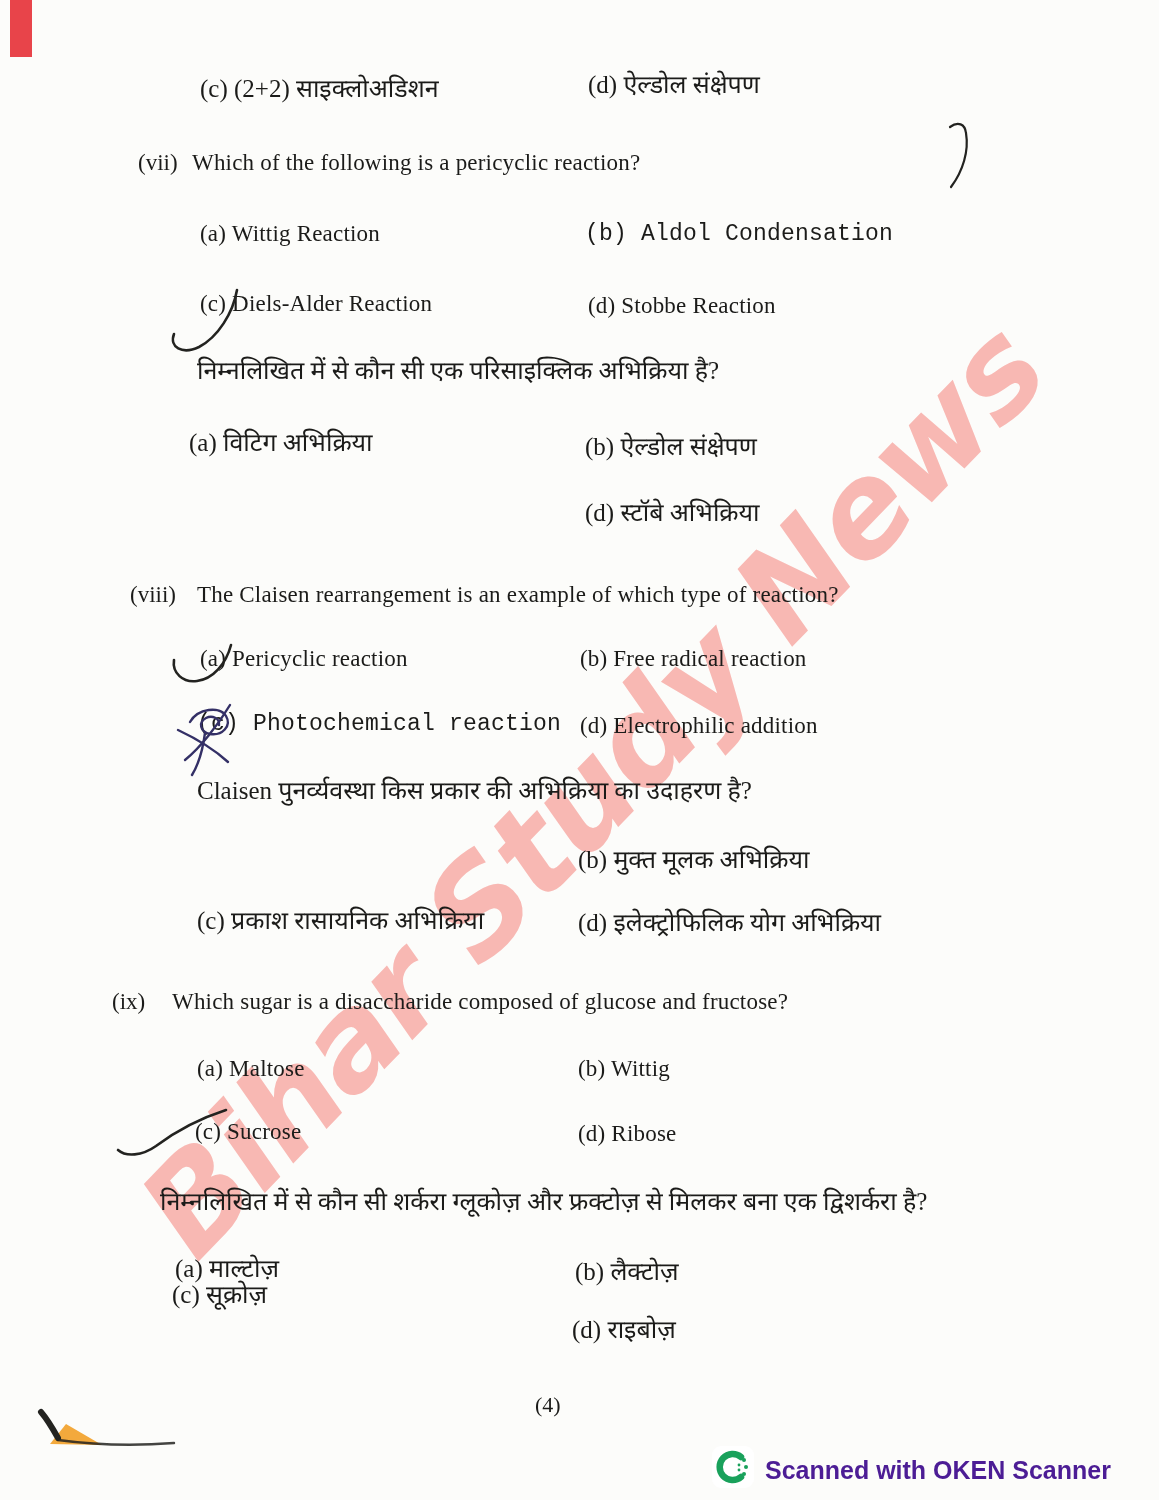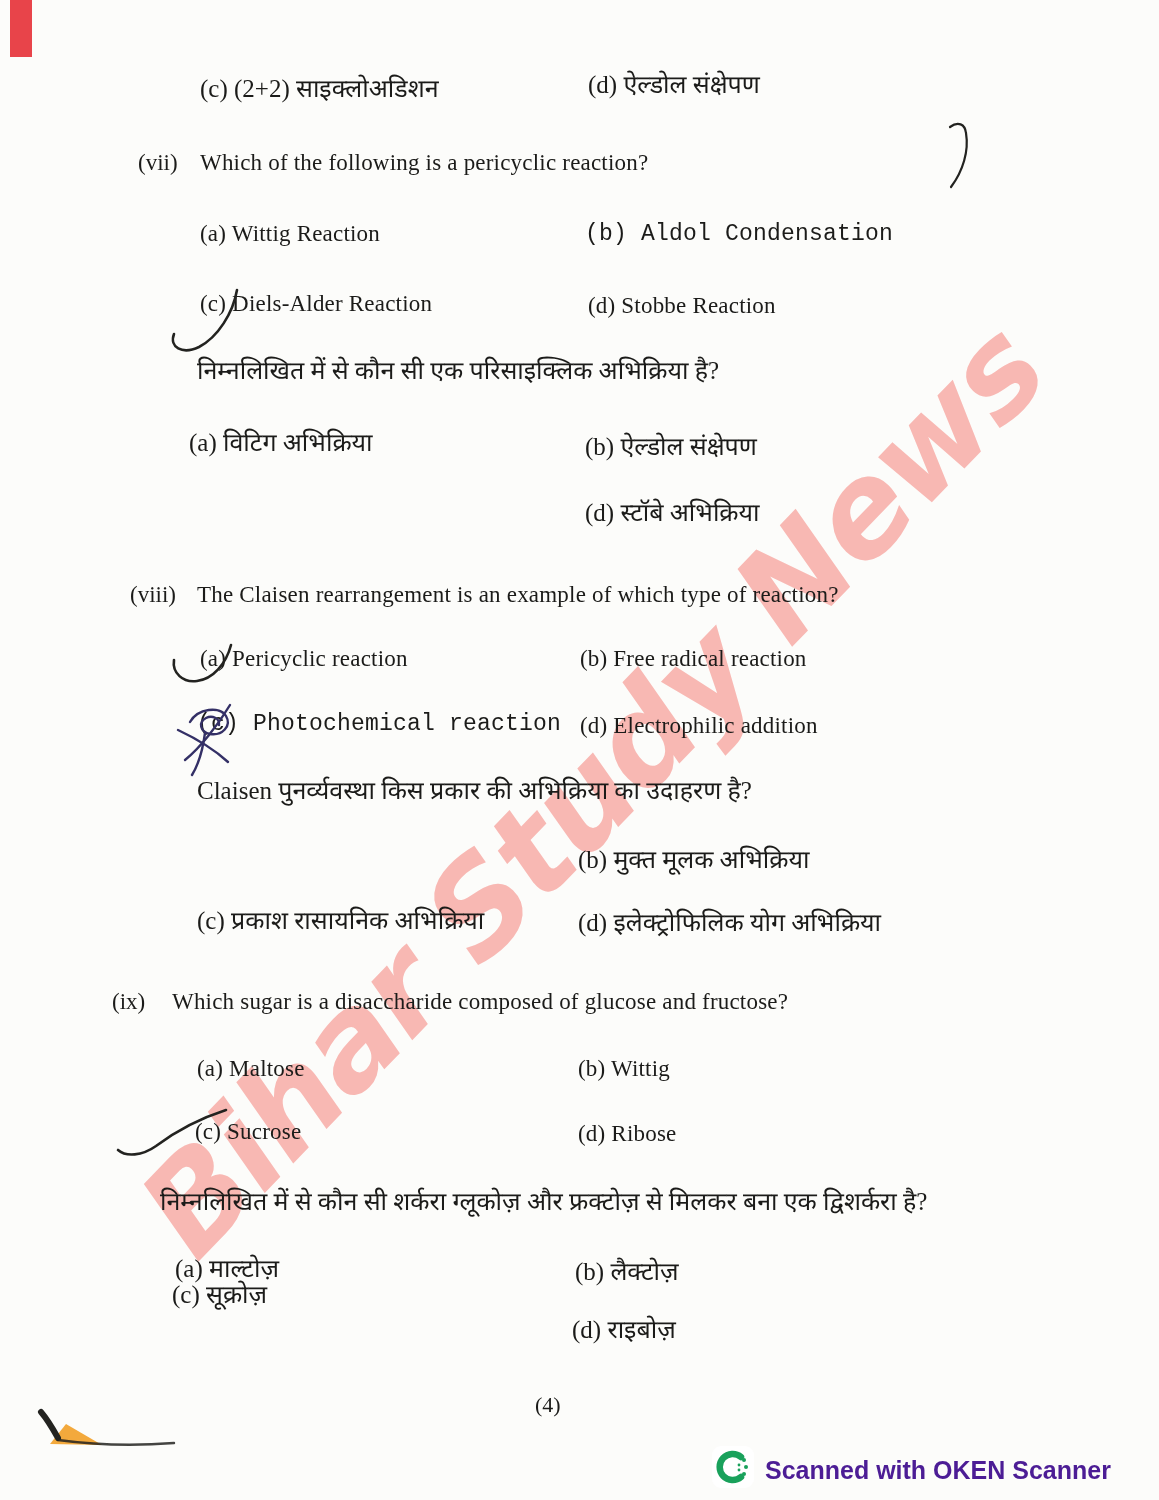--- a/index.html
+++ b/index.html
@@ -46,21 +46,21 @@
 <div id="page">
 
   <div id="watermark" style="color:#f8b8b3;">Bihar Study News</div>
 
   <div id="corner-red" style="background:#e8444a;"></div>
 
   <span class="abs hi z2" style="left:200px;top:70px;">(c) (2+2) साइक्लोअडिशन</span>
   <span class="abs hi z2" style="left:588px;top:66px;">(d) ऐल्डोल संक्षेपण</span>
 
   <span class="abs qnum z2" style="left:138px;top:150px;">(vii)</span>
-  <span class="abs en z2" style="left:200px;top:150px;text-align:right;">Which of the following is a pericyclic reaction?</span>
+  <span class="abs en z2" style="left:192px;top:150px;text-align:right;">Which of the following is a pericyclic reaction?</span>
 
   <span class="abs en z2" style="left:200px;top:221px;">(a) Wittig Reaction</span>
   <span class="abs en z2" style="left:585px;top:221px;font-family:Liberation Mono, monospace;">(b) Aldol Condensation</span>
   <span class="abs en z2" style="left:200px;top:291px;">(c) Diels-Alder Reaction</span>
   <span class="abs en z2" style="left:588px;top:293px;">(d) Stobbe Reaction</span>
 
   <span class="abs hi z2" style="left:197px;top:352px;">निम्नलिखित में से कौन सी एक परिसाइक्लिक अभिक्रिया है?</span>
   <span class="abs hi z2" style="left:189px;top:424px;">(a) विटिग अभिक्रिया</span>
   <span class="abs hi z2" style="left:585px;top:428px;">(b) ऐल्डोल संक्षेपण</span>
   <span class="abs hi z2" style="left:585px;top:494px;">(d) स्टॉबे अभिक्रिया</span>

